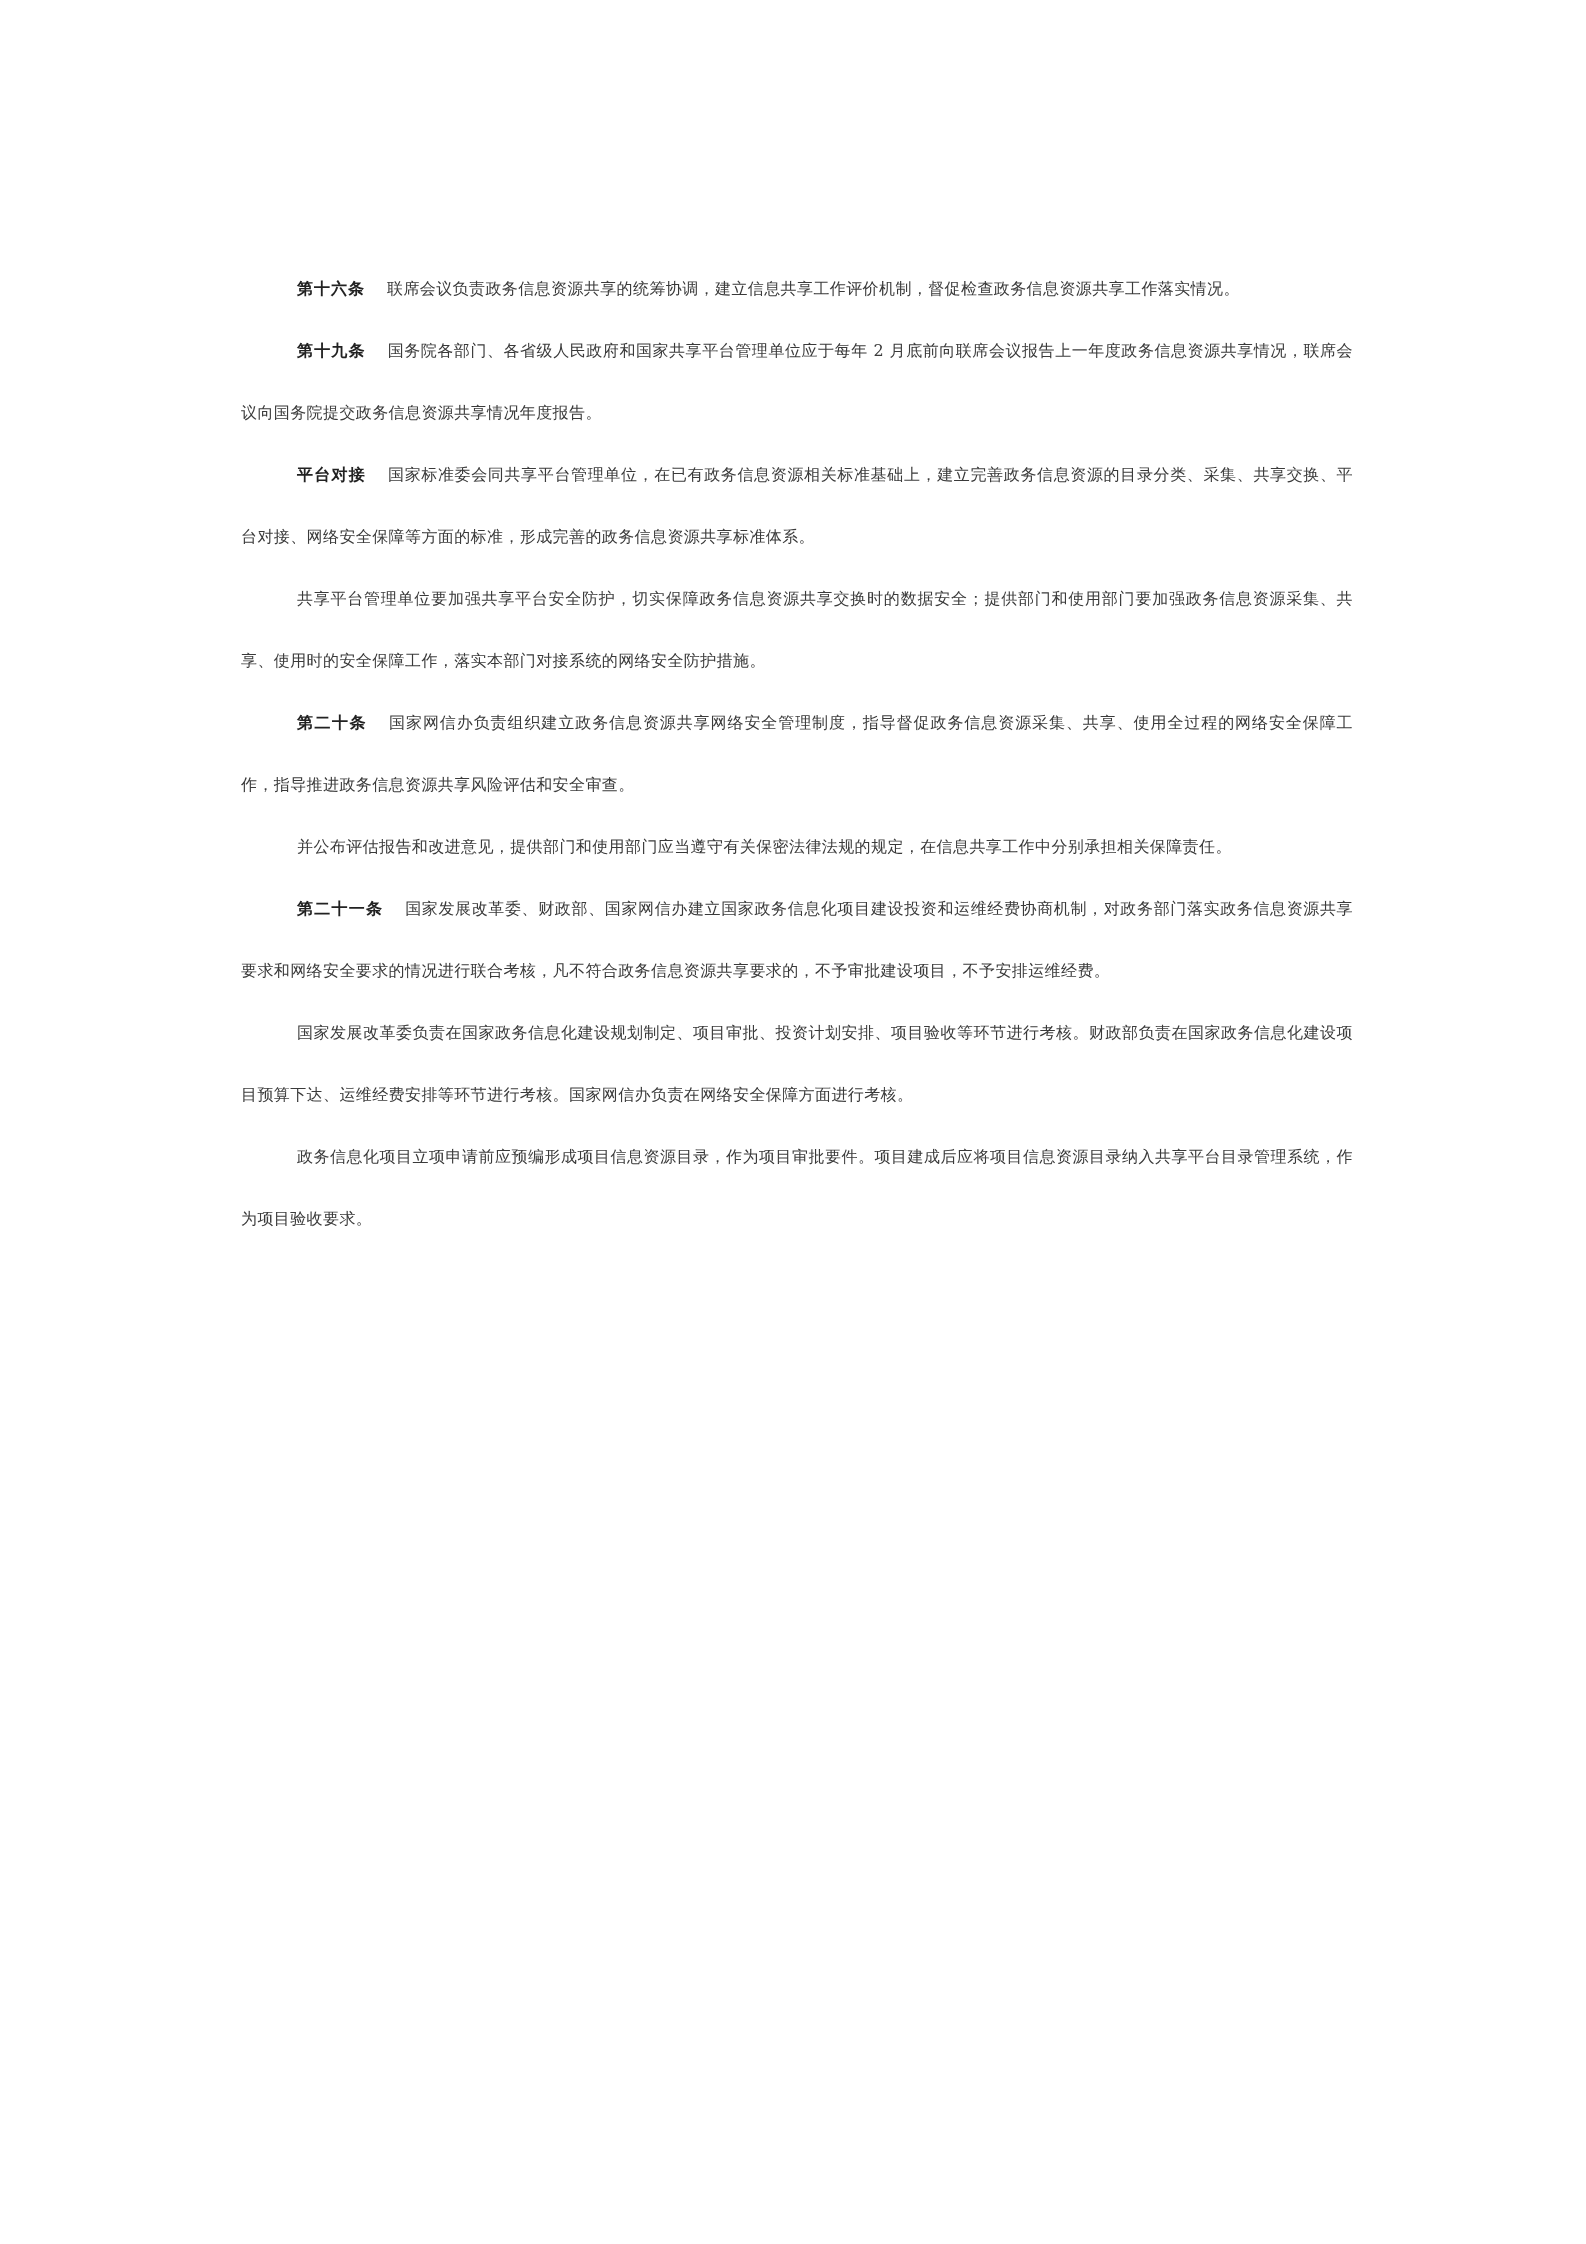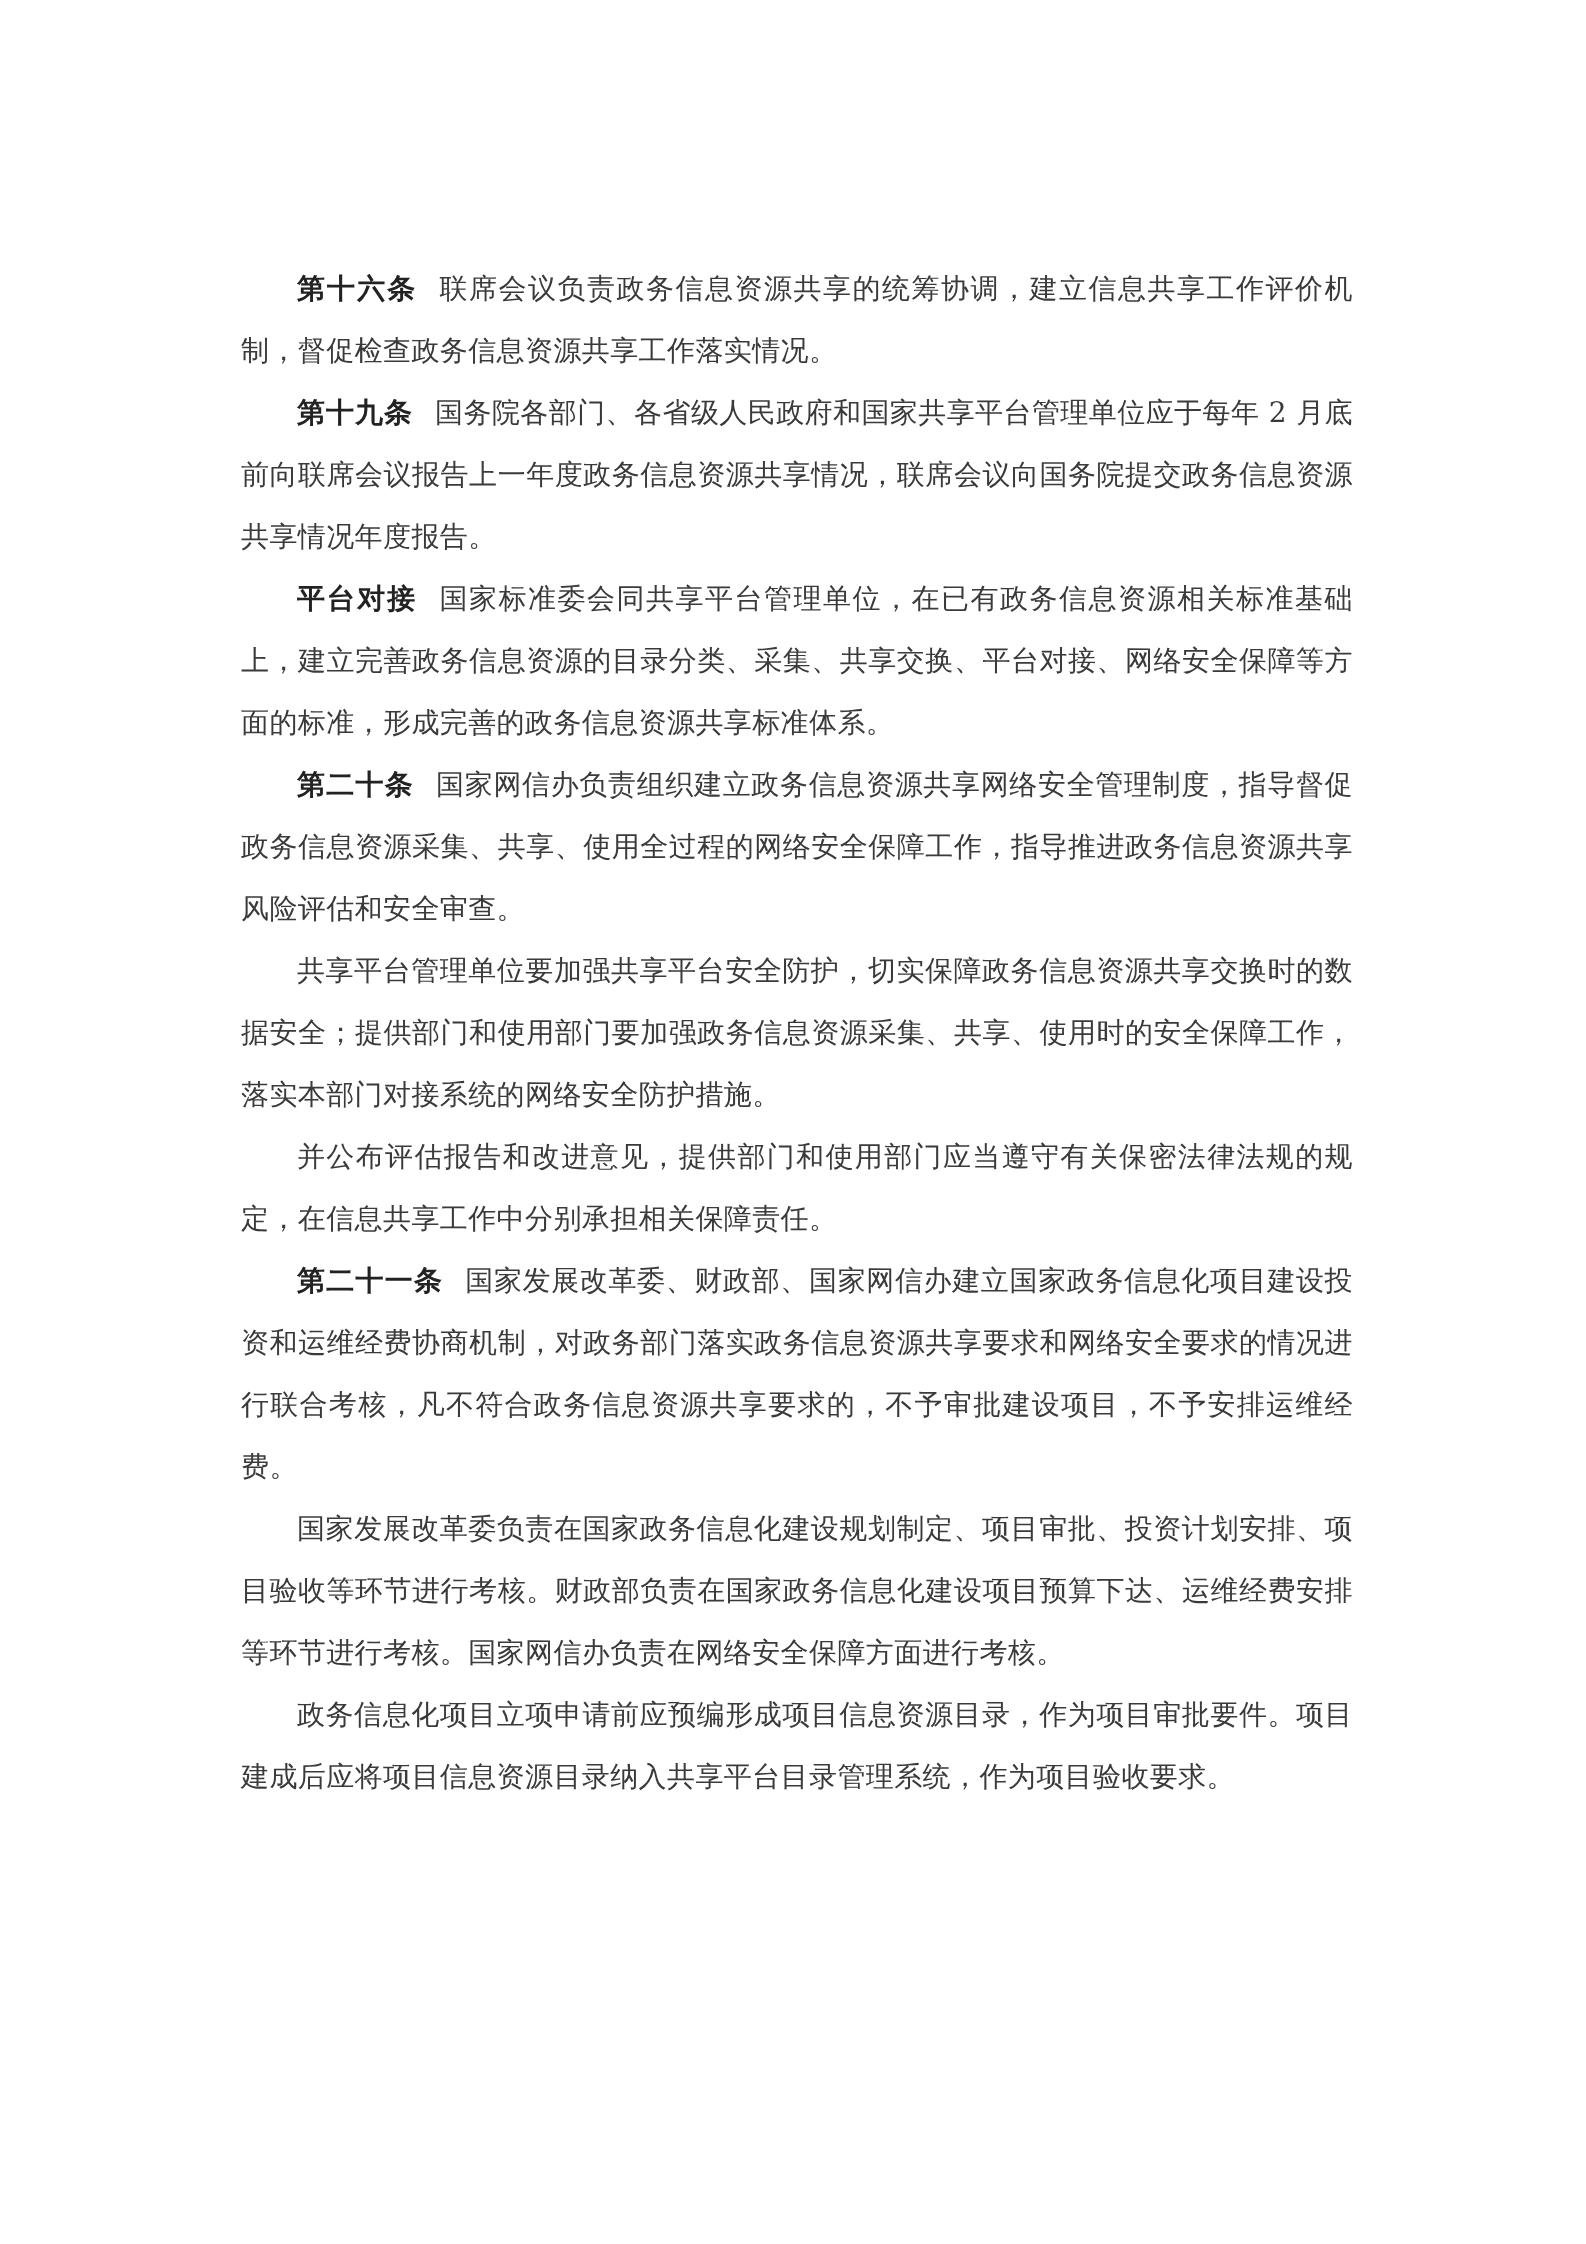--- a/index.html
+++ b/index.html
@@ -17,21 +17,21 @@
     }
     .page {
       position: absolute;
       left: 241px;
       top: 258px;
       width: 1112px;
     }
     .para {
       margin: 0;
       padding: 0;
-      font-size: 28px;
+      font-size: 16px;
       line-height: 62px;
       text-indent: 56px;
       text-align: justify;
       text-justify: inter-character;
       letter-spacing: 0.4px;
       color: #3a3a3a;
     }
     .article-no {
       font-weight: bold;
       color: #222222;
@@ -43,23 +43,23 @@
 <body>
 
 <div class="page">
   <p class="para"><span class="article-no">第十六条</span><span>联席会议负责政务信息资源共享的统筹协调，建立信息共享工作评价机制，督促检查政务信息资源共享工作落实情况。</span></p>
 
 
   <p class="para"><span class="article-no">第十九条</span><span>国务院各部门、各省级人民政府和国家共享平台管理单位应于每年 2 月底前向联席会议报告上一年度政务信息资源共享情况，联席会议向国务院提交政务信息资源共享情况年度报告。</span></p>
 
   <p class="para"><span class="article-no">平台对接</span><span>国家标准委会同共享平台管理单位，在已有政务信息资源相关标准基础上，建立完善政务信息资源的目录分类、采集、共享交换、平台对接、网络安全保障等方面的标准，形成完善的政务信息资源共享标准体系。</span></p>
 
+  <p class="para"><span>共享平台管理单位要加强共享平台安全防护，切实保障政务信息资源共享交换时的数据安全；提供部门和使用部门要加强政务信息资源采集、共享、使用时的安全保障工作，落实本部门对接系统的网络安全防护措施。</span></p>
+
   <p class="para"><span class="article-no">第二十条</span><span>国家网信办负责组织建立政务信息资源共享网络安全管理制度，指导督促政务信息资源采集、共享、使用全过程的网络安全保障工作，指导推进政务信息资源共享风险评估和安全审查。</span></p>
-
-  <p class="para"><span>共享平台管理单位要加强共享平台安全防护，切实保障政务信息资源共享交换时的数据安全；提供部门和使用部门要加强政务信息资源采集、共享、使用时的安全保障工作，落实本部门对接系统的网络安全防护措施。</span></p>
 
   <p class="para"><span>并公布评估报告和改进意见，提供部门和使用部门应当遵守有关保密法律法规的规定，在信息共享工作中分别承担相关保障责任。</span></p>
 
   <p class="para"><span class="article-no">第二十一条</span><span>国家发展改革委、财政部、国家网信办建立国家政务信息化项目建设投资和运维经费协商机制，对政务部门落实政务信息资源共享要求和网络安全要求的情况进行联合考核，凡不符合政务信息资源共享要求的，不予审批建设项目，不予安排运维经费。</span></p>
 
   <p class="para"><span>国家发展改革委负责在国家政务信息化建设规划制定、项目审批、投资计划安排、项目验收等环节进行考核。财政部负责在国家政务信息化建设项目预算下达、运维经费安排等环节进行考核。国家网信办负责在网络安全保障方面进行考核。</span></p>
 
   <p class="para"><span>政务信息化项目立项申请前应预编形成项目信息资源目录，作为项目审批要件。项目建成后应将项目信息资源目录纳入共享平台目录管理系统，作为项目验收要求。</span></p>
 
 </div>

